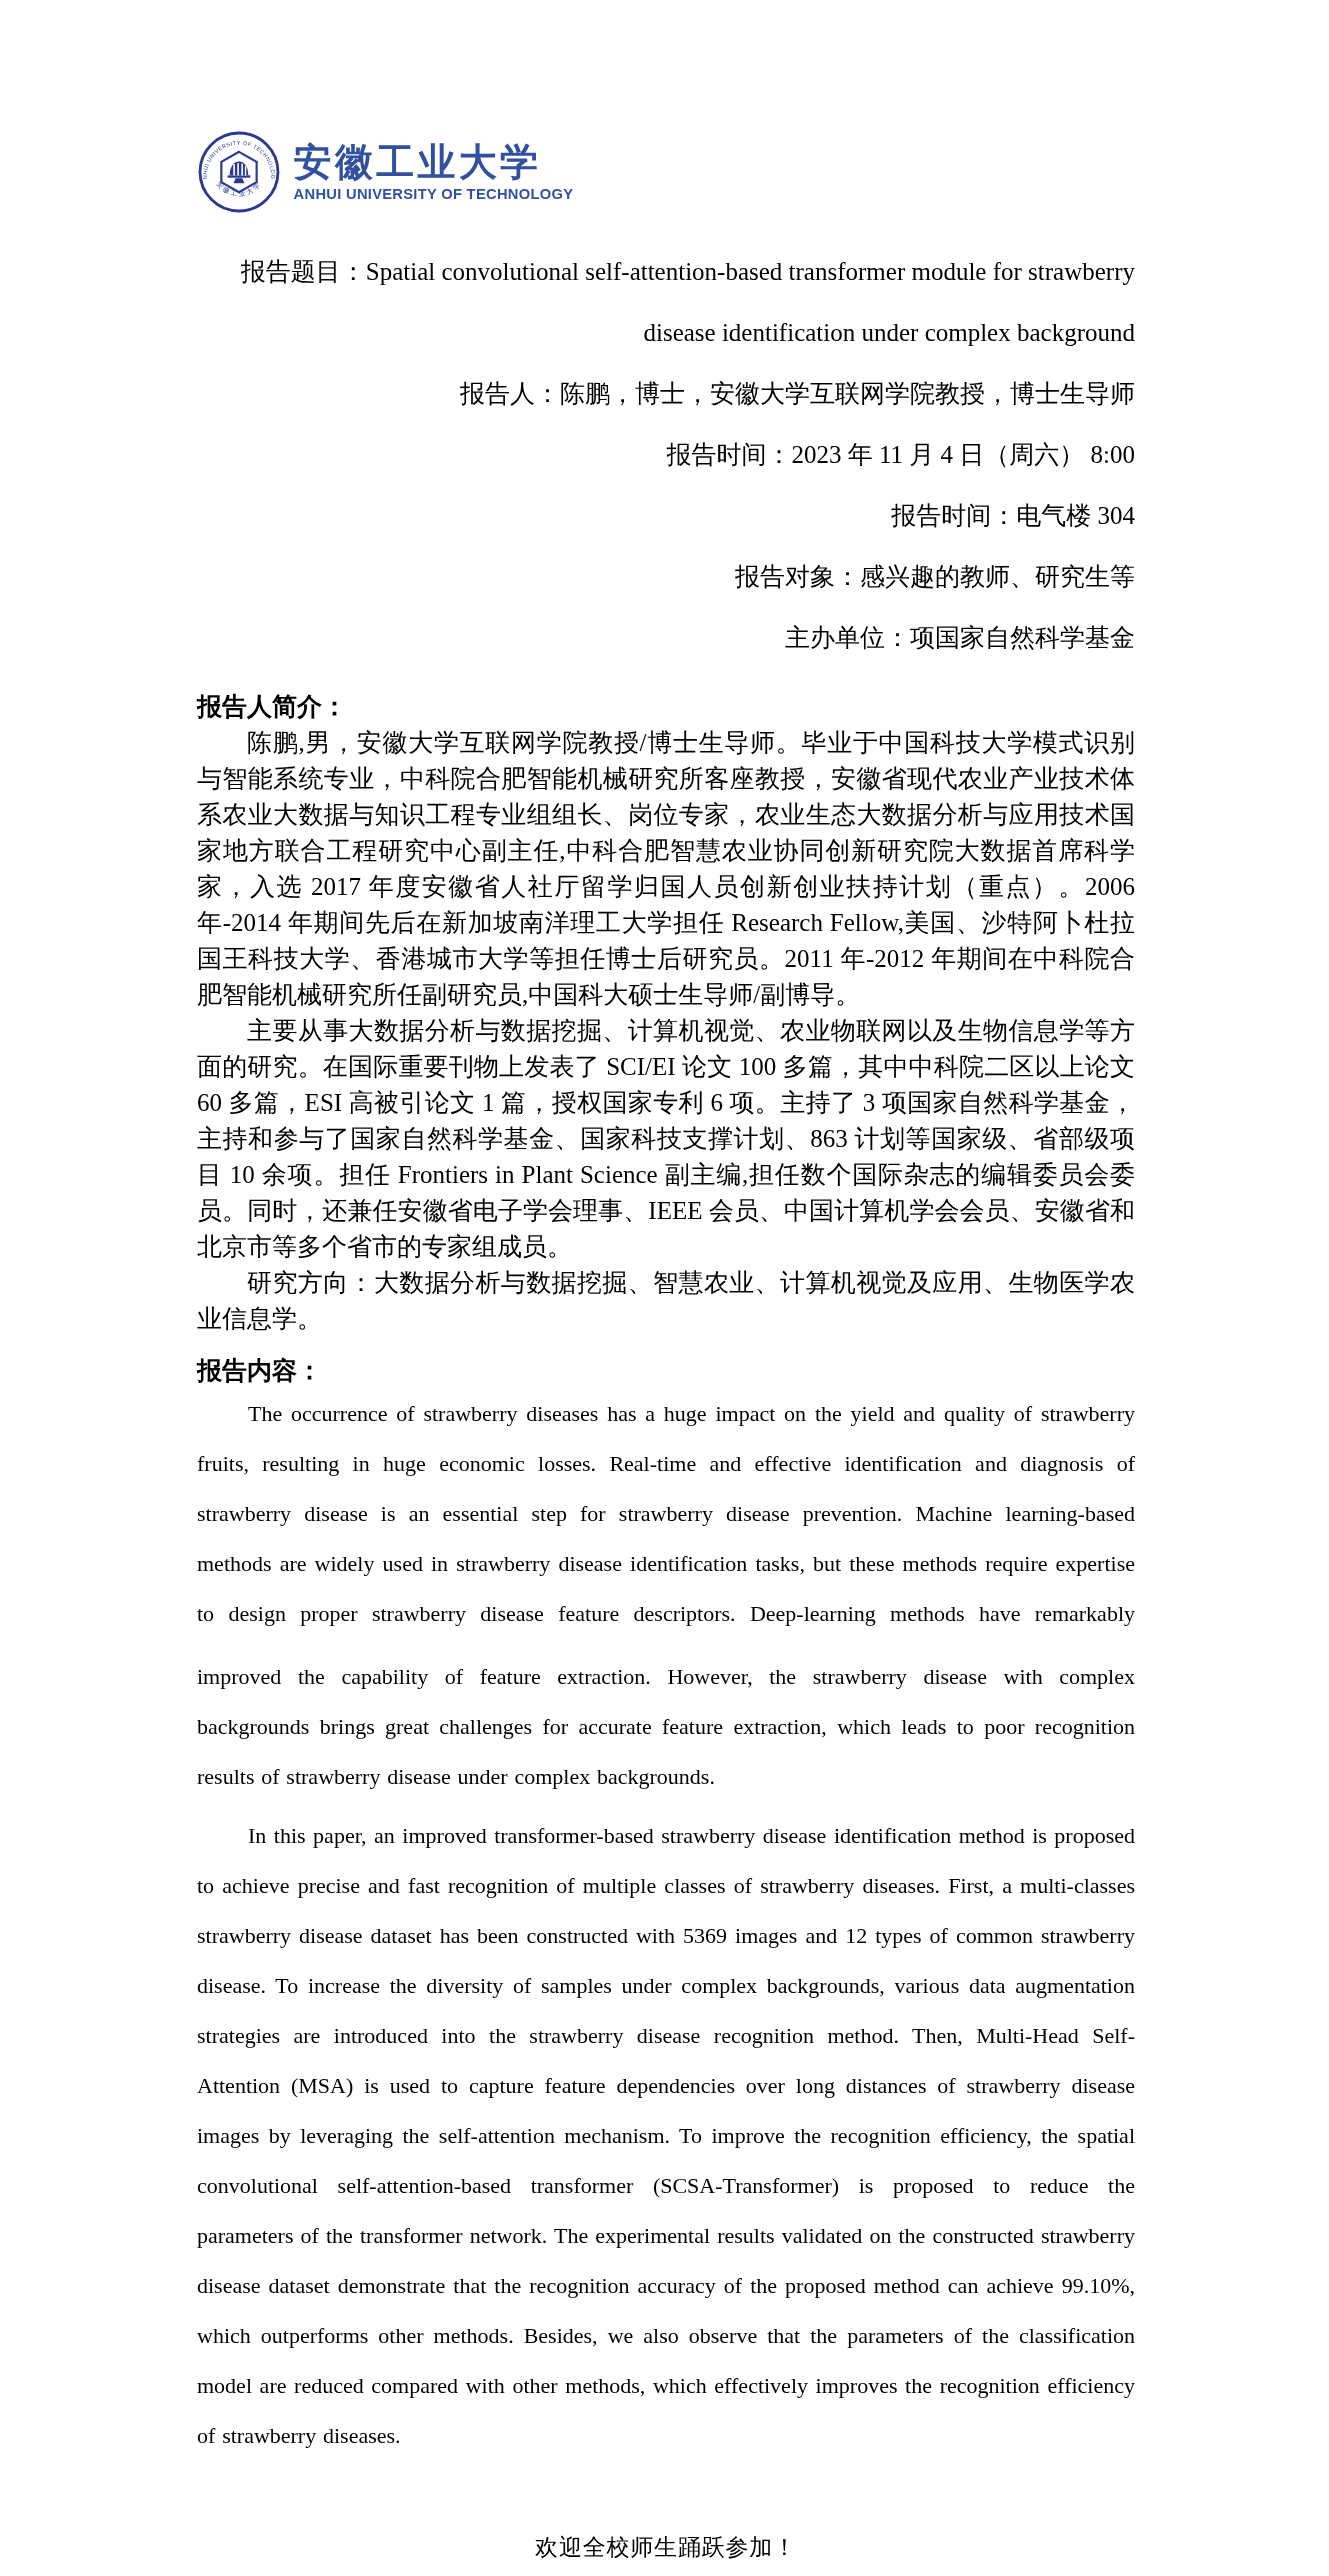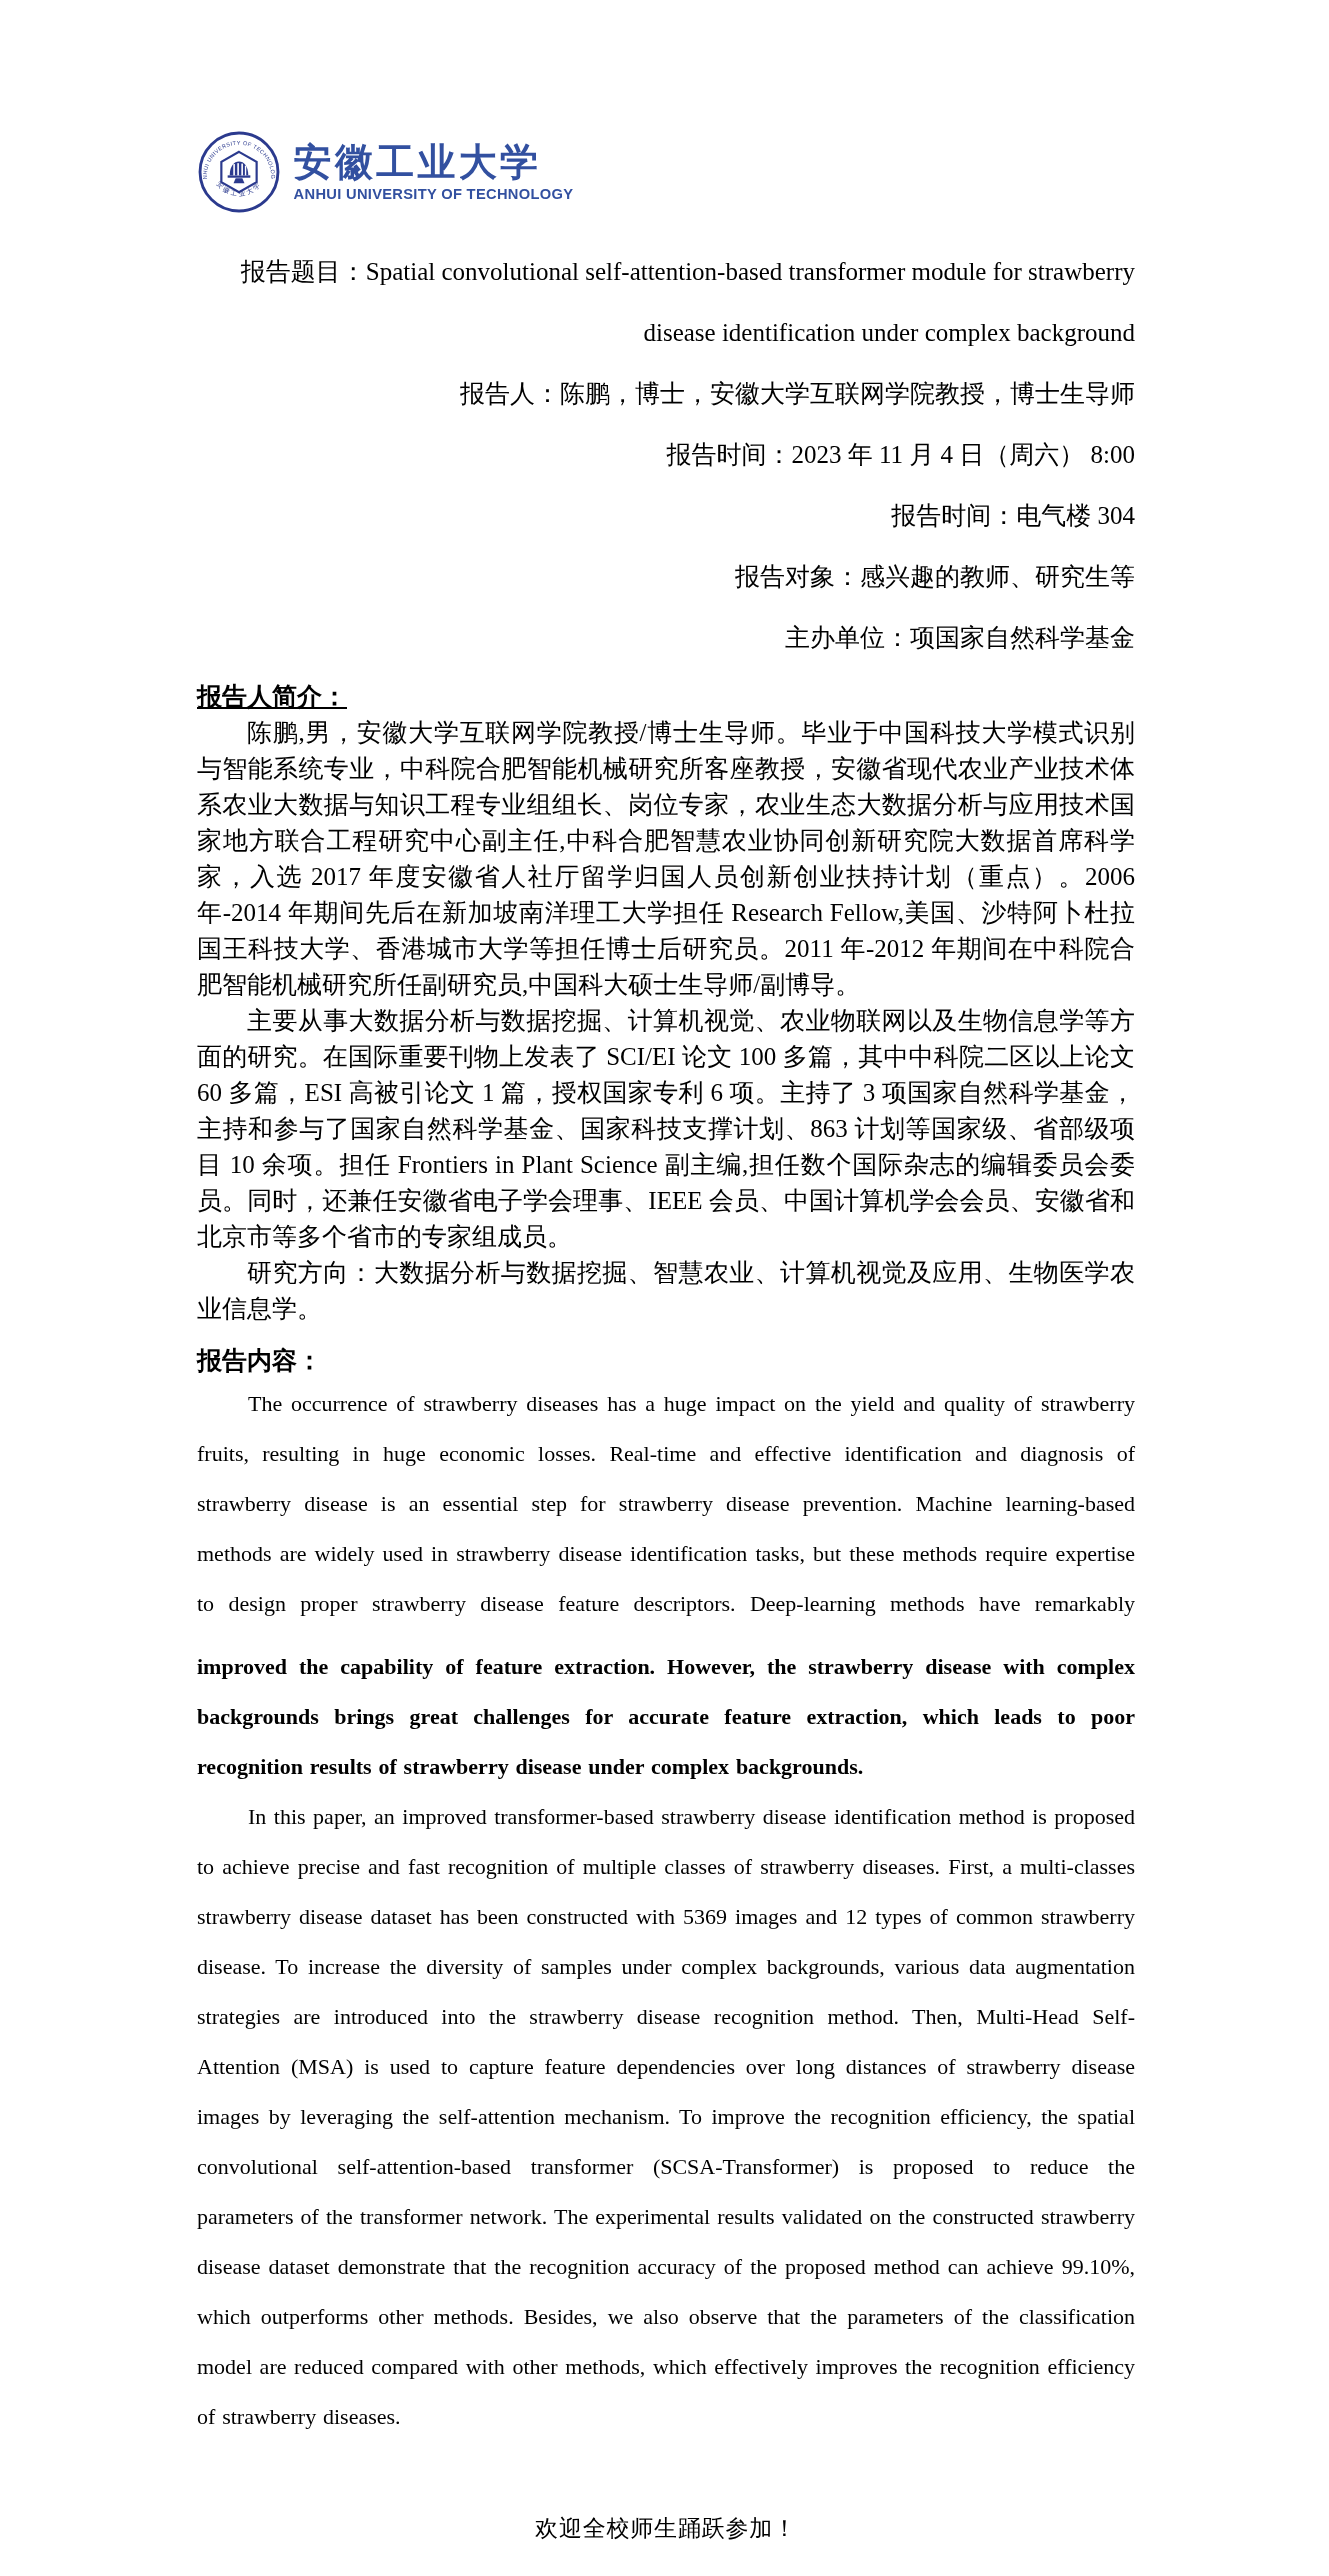--- a/index.html
+++ b/index.html
@@ -33,37 +33,37 @@
     letter-spacing: 0.3px;
     color: #3250a0;
     margin-top: 1.7px;
     font-family: "Liberation Sans", "DejaVu Sans", sans-serif;
   }
   
   .meta { margin-top: 27px; font-size: 25px; line-height: 61px; text-align: right; }
   .meta p { margin: 0; }
   
   .section-heading { font-size: 25px; line-height: 36px; }
-  .bio-heading { margin-top: 11px; text-decoration: underline; }
+  .bio-heading { margin-top: 21px; }
   .cjk-para {
     font-size: 25px;
     line-height: 36px;
     text-align: justify;
     text-indent: 50px;
   }
   .abstract-heading { margin-top: 16px; }
   .en-para {
     font-size: 22px;
     line-height: 50px;
     text-align: justify;
     word-spacing: 1.3px;
   }
   .en-para.indent { text-indent: 51px; }
   .en-para.force-just { text-align-last: justify; margin-bottom: 13.4px; }
-  .en-para.cont { text-indent: 0; margin-bottom: 0; font-weight: bold; }
+  .en-para.cont { text-indent: 0; margin-bottom: 9px; }
   
   .closing {
     margin-top: 71px;
     font-size: 23px;
     text-align: center;
     letter-spacing: 0.8px;
   }
 </style>
 </head>
 <body>

